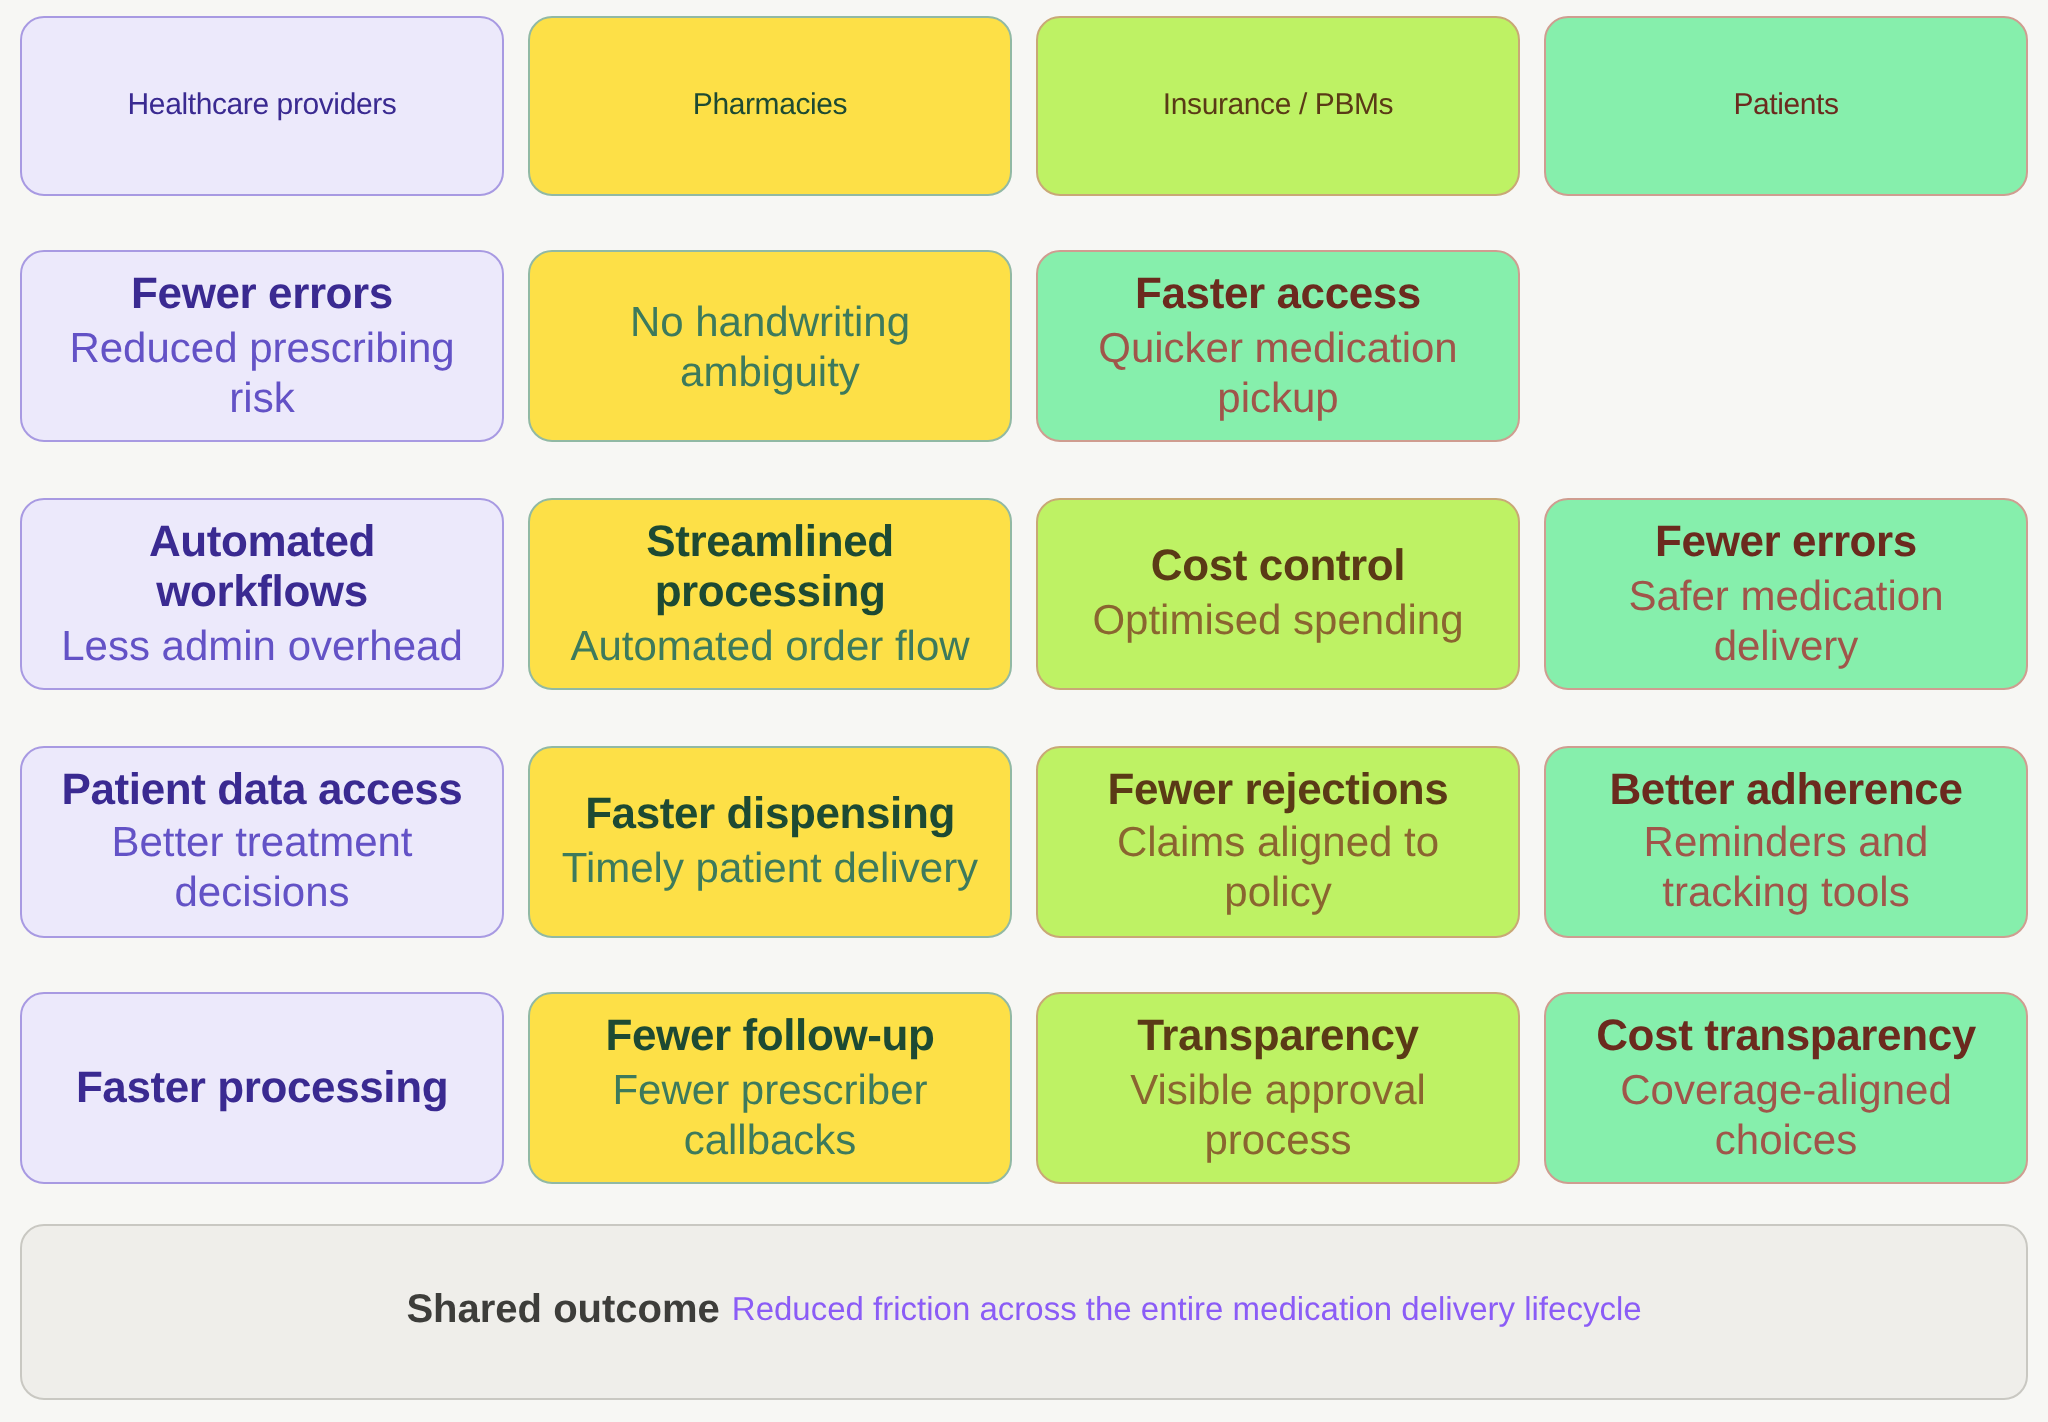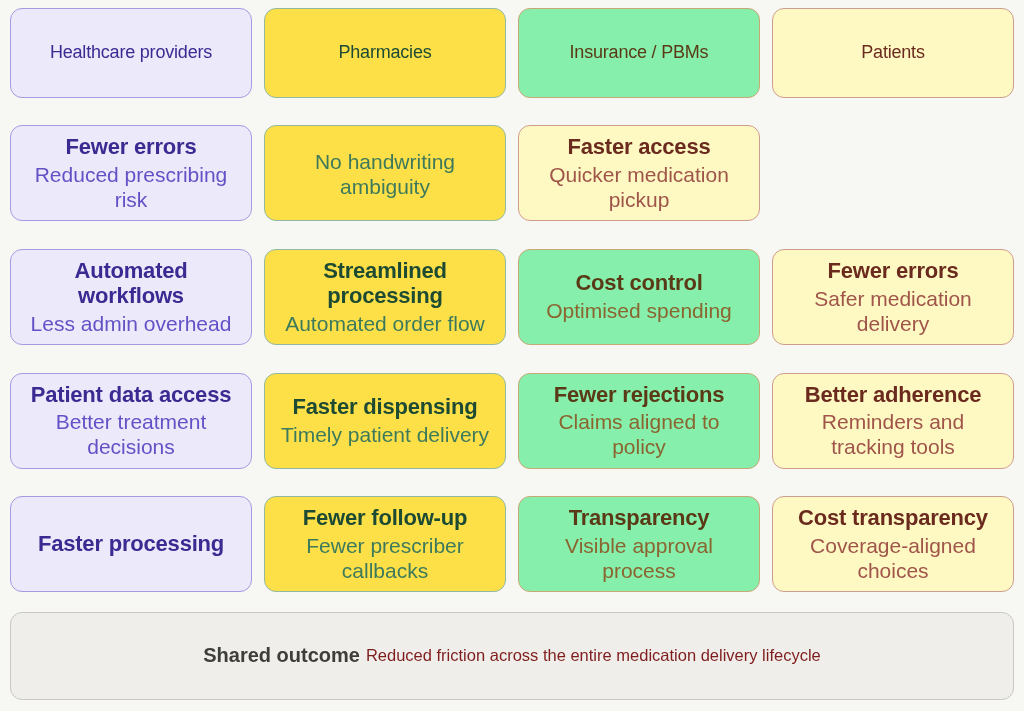--- a/index.html
+++ b/index.html
@@ -44,43 +44,43 @@
   .row-body .card { min-height: 96px; }
 
   .card-title {
     font-weight: bold;
     font-size: 22px;
     line-height: 1.17;
     letter-spacing: -0.2px;
   }
   .row-head .card-title {
     font-weight: normal;
-    font-size: 18px;
+    font-size: 15px;
     line-height: 1.2;
   }
   .card-sub {
     font-size: 21px;
     line-height: 1.2;
     margin-top: 2px;
   }
 
   
   .c-purple { background: #ece9fb; border-color: #a89ae2; }
   .c-purple .card-title { color: #3a2a91; }
   .c-purple .card-sub   { color: #6352c6; }
 
   .c-green  { background: #fde047; border-color: #91b9a4; }
   .c-green .card-title { color: #1d4a33; }
   .c-green .card-sub   { color: #3d7a5c; }
 
-  .c-beige  { background: #86efac; border-color: #c9a876; }
+  .c-beige  { background: #bef264; border-color: #c9a876; }
   .c-beige .card-title { color: #5a3a16; }
   .c-beige .card-sub   { color: #8a6530; }
 
-  .c-pink   { background: #fef9c3; border-color: #cf9d90; }
+  .c-pink   { background: #86efac; border-color: #cf9d90; }
   .c-pink .card-title { color: #6b2a1e; }
   .c-pink .card-sub   { color: #a0554a; }
 
   .spacer { flex: 1 1 auto; min-height: 14px; }
 
   .outcome {
     margin-top: 20px;
     height: 88px;
     border-radius: 12px;
     background: #efeeea;
@@ -93,21 +93,21 @@
     text-align: center;
     gap: 6px;
   }
   .outcome-title {
     font-size: 20px;
     font-weight: bold;
     color: #3d3d3a;
   }
   .outcome-sub {
     font-size: 16.5px;
-    color: #7f1d1d;
+    color: #8b5cf6;
   }
 </style>
 </head>
 <body>
 
 <div class="board">
 
   <div class="grid row-head">
     <div class="card c-purple">
       <div class="card-title">Healthcare providers</div>

